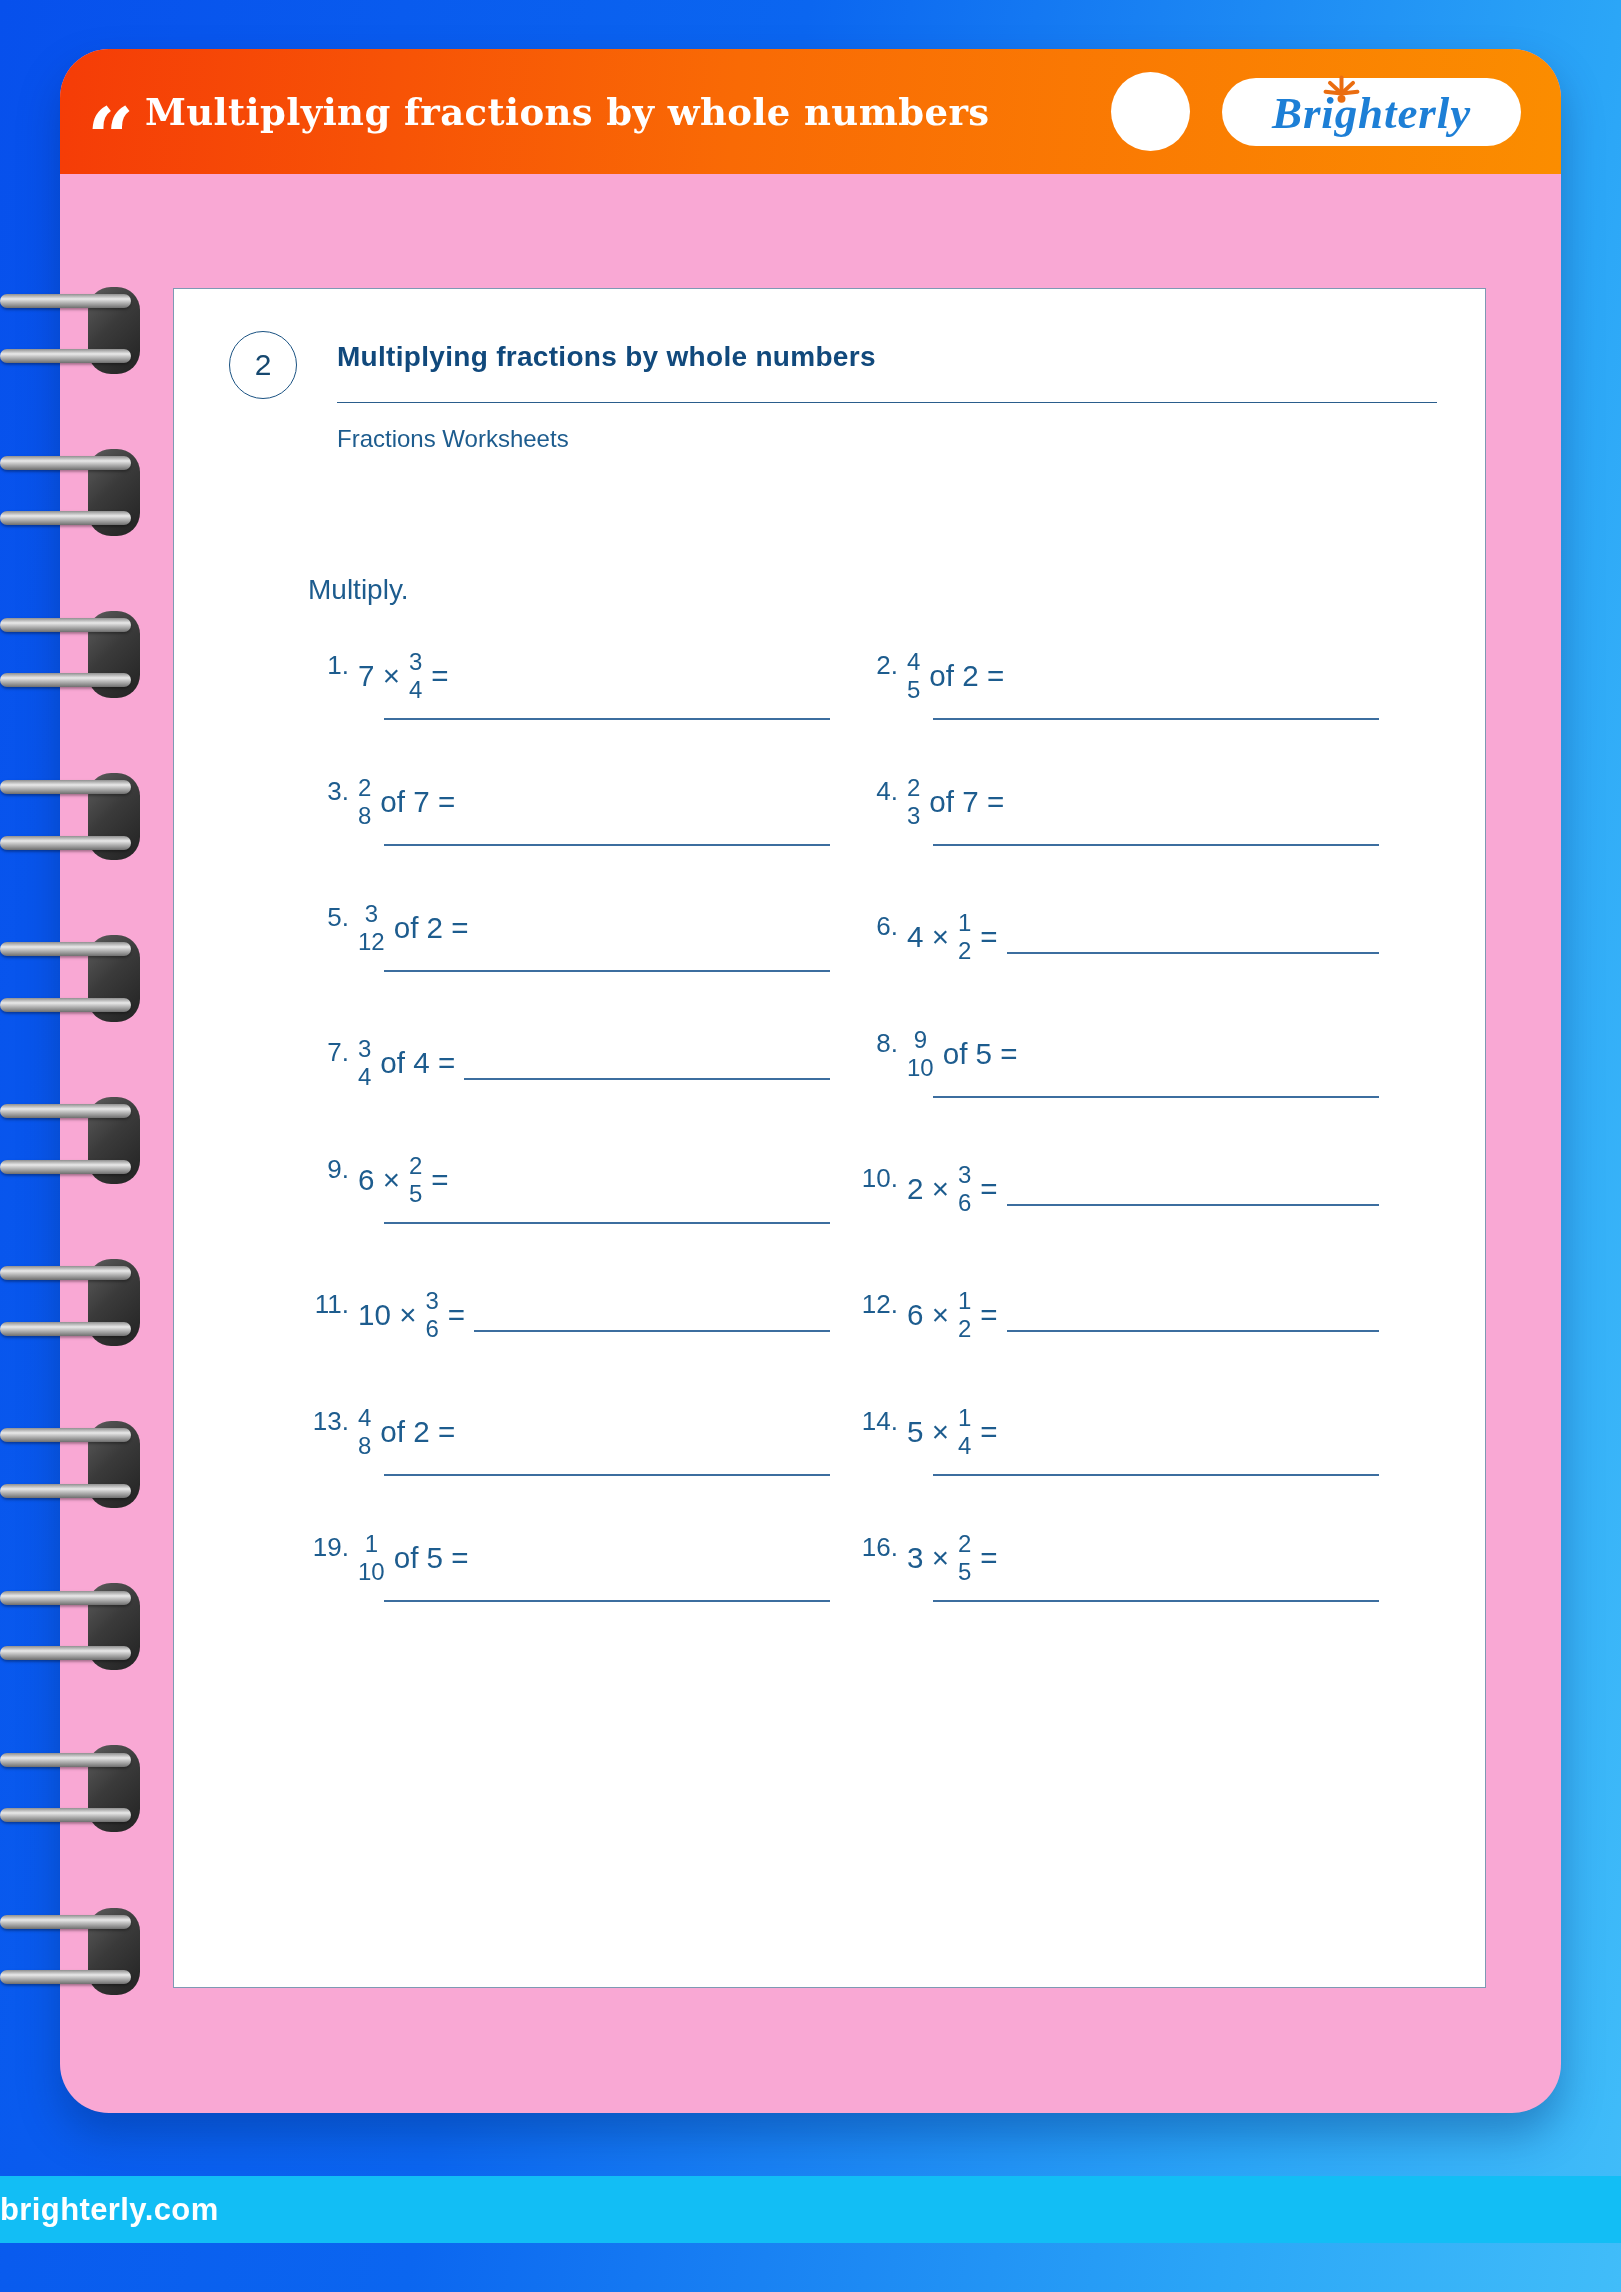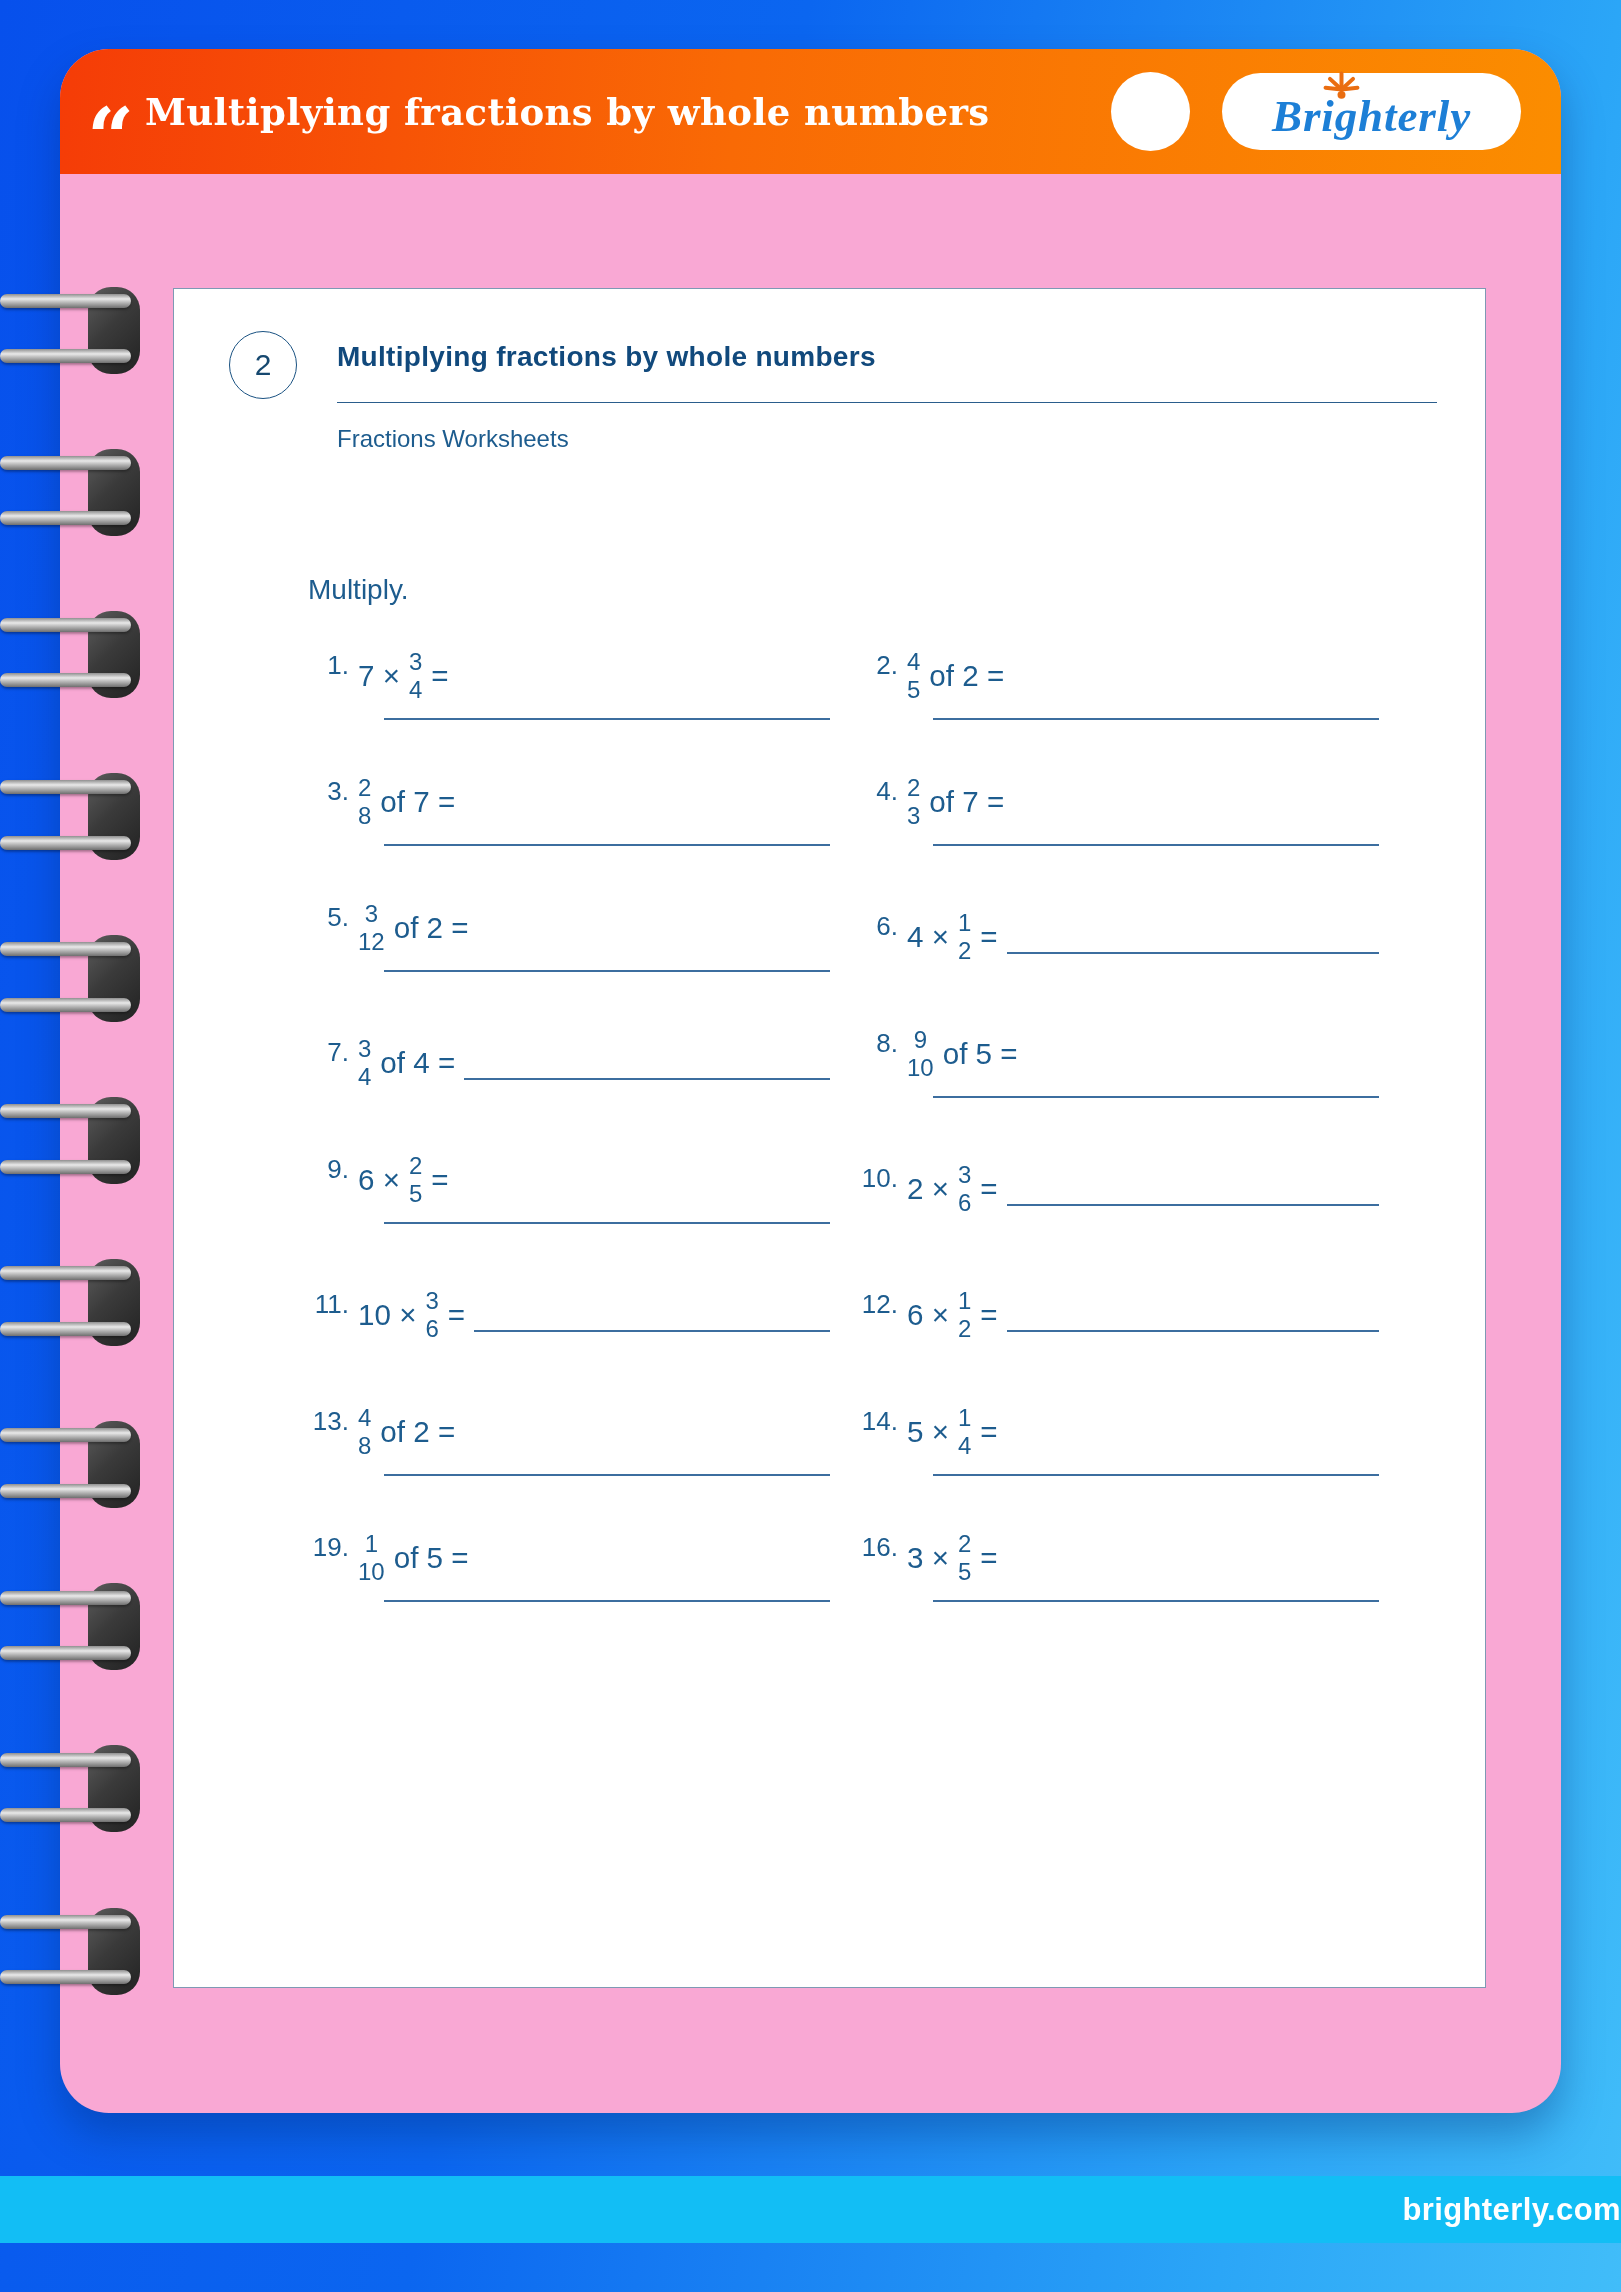--- a/index.html
+++ b/index.html
@@ -34,22 +34,22 @@
   }
   .header-title{
     color:#ffffff;font-family:"DejaVu Serif", serif;font-weight:bold;
     font-size:37px;letter-spacing:0.4px;margin-left:5.4px;white-space:nowrap;
   }
   .header-circle{
     margin-left:auto;width:79px;height:79px;border-radius:50%;background:#ffffff;
     flex-shrink:0;
   }
   .logo-pill{
-    width:299px;height:77px;border-radius:39px;background:#ffffff;margin:0 40px 0 32px;
-    position:relative;display:flex;align-items:center;justify-content:center;flex-shrink:0;
+    width:299px;height:68px;border-radius:39px;background:#ffffff;margin:0 40px 0 32px;
+    position:relative;display:flex;justify-content:center;flex-shrink:0;
   }
   .logo-text{
     font-family:"Liberation Serif", serif;font-style:italic;font-weight:bold;
     font-size:45px;color:#1d7fd6;letter-spacing:0.9px;margin-top:9px;
   }
   .logo-sun{position:absolute;left:100px;top:-5.4px;}
 
   
   .name-row{
     position:absolute;left:846px;top:172px;display:flex;align-items:flex-end;gap:14.3px;height:45px;
@@ -101,21 +101,21 @@
   }
   .rod{
     position:absolute;left:0;width:131px;height:14.3px;border-radius:7.2px;
     background:linear-gradient(#8f8f8f 0%,#e9e9e9 35%,#c2c2c2 55%,#6f6f6f 100%);
     box-shadow:0 1.8px 2.7px rgba(0,0,0,.35);
   }
 
   
   .footer-bar{
     position:absolute;left:0;top:2176px;width:100%;height:67px;background:#12bef5;
-    display:flex;align-items:center;justify-content:flex-end;
+    display:flex;align-items:center;justify-content:flex-start;
   }
   .footer-text{color:#ffffff;font-size:31px;font-weight:bold;letter-spacing:0.4px;}
 </style>
 </head>
 <body>
 
 <div class="page">
 
   <div class="page-header">
     <span class="quote-glyph">“</span>

